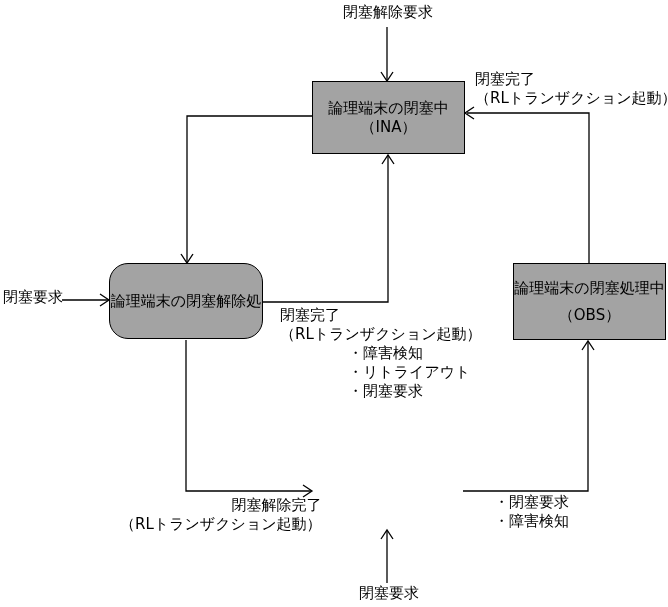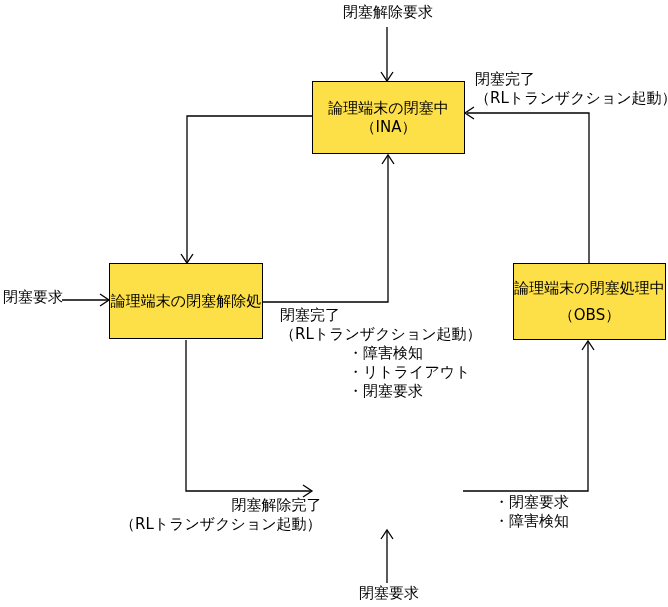--- a/index.html
+++ b/index.html
@@ -20,40 +20,40 @@
   }
   .connector-layer path {
     fill: none;
     stroke: #000000;
     stroke-width: 1.3;
   }
   .state-box {
     position: absolute;
     box-sizing: border-box;
     border: 1.5px solid #000000;
-    background: #fde047;
+    background: #a3a3a3;
     display: flex;
     flex-direction: column;
     align-items: center;
     justify-content: center;
     text-align: center;
     line-height: 19px;
     white-space: nowrap;
   }
   .lbl {
     position: absolute;
     line-height: 19px;
     white-space: nowrap;
   }
   .lbl div { white-space: nowrap; }
   .indent-bullet { padding-left: 68px; }
   .indent-sm { padding-left: 5px; }
 
   #box-ina { left: 312px; top: 81px;  width: 153px; height: 73px; }
-  #box-bid { left: 109px; top: 263px; width: 154px; height: 76px; }
+  #box-bid { left: 109px; top: 263px; width: 154px; height: 76px; border-radius: 19px; }
   #box-obs { left: 513px; top: 263px; width: 153px; height: 77px; gap: 8px; }
   #box-act { left: 312px; top: 454px; width: 151px; height: 75px; }
 
   #lbl-top            { left: 343px; top: 3px; }
   #lbl-top-right      { left: 475px; top: 70px; }
   #lbl-release-accept { left: 175px; top: 88px; }
   #lbl-left           { left: 3px;   top: 288px; }
   #lbl-mid            { left: 280px; top: 306px; }
   #lbl-bottom-left    { left: 120px; top: 496px; text-align: right; }
   #lbl-bottom-right   { left: 489px; top: 493px; }

